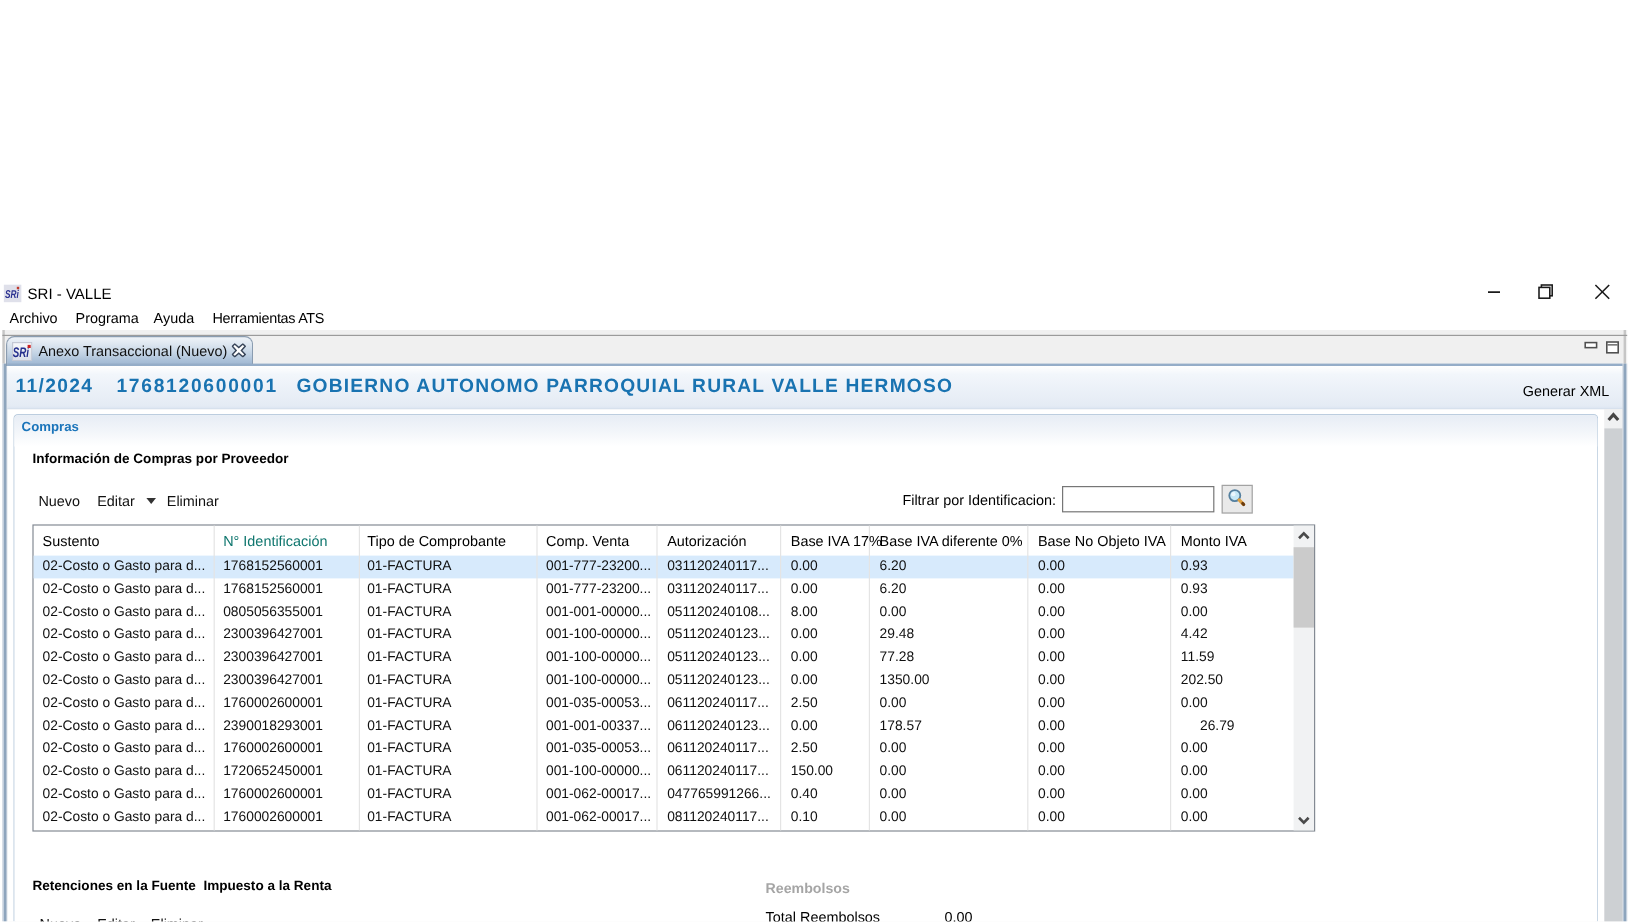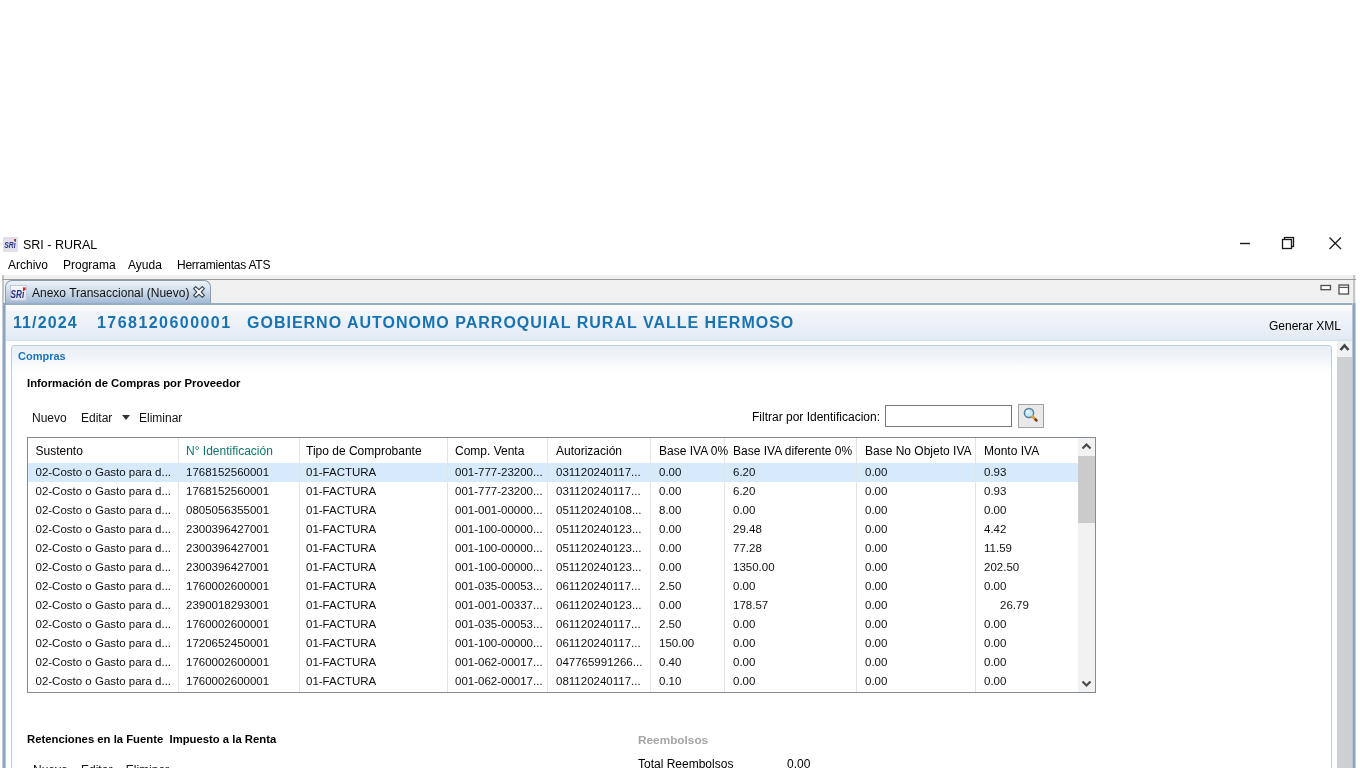--- a/index.html
+++ b/index.html
@@ -11,21 +11,21 @@
 </style>
 </head>
 <body>
 <div id="page">
 
   <svg class="abs" style="left:3px;top:237px" width="15" height="15" viewBox="0 0 15 15">
     <rect x="0" y="0" width="15" height="15" fill="#dfe0ea"></rect>
     <text x="1.2" y="11" font-family="Liberation Sans" font-style="italic" font-weight="bold" font-size="9.5" fill="#2b3190" textLength="11.5" lengthAdjust="spacingAndGlyphs">SRi</text>
     <rect x="11" y="2" width="2" height="2" fill="#c0392b"></rect>
   </svg>
-  <div class="abs t" style="left:23px;top:238px;font-size:12.5px;color:#000;">SRI - RURAL</div>
+  <div class="abs t" style="left:23px;top:238px;font-size:12.5px;color:#000;">SRI - VALLE</div>
 
   <svg class="abs" style="left:1239px;top:236px" width="12" height="14" viewBox="0 0 12 14">
     <line x1="1" y1="7.5" x2="11" y2="7.5" stroke="#1a1a1a" stroke-width="1.4"></line>
   </svg>
   <svg class="abs" style="left:1281px;top:236px" width="15" height="15" viewBox="0 0 15 15">
     <rect x="3.5" y="1.5" width="9" height="9" fill="none" stroke="#1a1a1a" stroke-width="1.3"></rect>
     <rect x="1.5" y="3.5" width="9" height="9" fill="#fff" stroke="#1a1a1a" stroke-width="1.3"></rect>
   </svg>
   <svg class="abs" style="left:1328px;top:236px" width="15" height="15" viewBox="0 0 15 15">
     <line x1="1.5" y1="1.5" x2="13" y2="13" stroke="#1a1a1a" stroke-width="1.3"></line>
@@ -119,21 +119,21 @@
   <div class="abs" style="left:724px;top:438px;width:1px;height:254px;background:#e4e4e4;"></div>
   <div class="abs" style="left:856px;top:438px;width:1px;height:254px;background:#e4e4e4;"></div>
   <div class="abs" style="left:975px;top:438px;width:1px;height:254px;background:#e4e4e4;"></div>
 
   <div id="thead">
       <div class="abs t" style="left:35.5px;top:444px;font-size:12px;color:#000;">Sustento</div>
       <div class="abs t" style="left:186px;top:444px;font-size:12px;color:#0f766e;">N° Identificación</div>
       <div class="abs t" style="left:306px;top:444px;font-size:12px;color:#000;">Tipo de Comprobante</div>
       <div class="abs t" style="left:455px;top:444px;font-size:12px;color:#000;">Comp. Venta</div>
       <div class="abs t" style="left:556px;top:444px;font-size:12px;color:#000;">Autorización</div>
-      <div class="abs t" style="left:659px;top:444px;font-size:12px;color:#000;">Base IVA 0%</div>
+      <div class="abs t" style="left:659px;top:444px;font-size:12px;color:#000;">Base IVA 17%</div>
       <div class="abs t" style="left:733px;top:444px;font-size:12px;color:#000;">Base IVA diferente 0%</div>
       <div class="abs t" style="left:865px;top:444px;font-size:12px;color:#000;">Base No Objeto IVA</div>
       <div class="abs t" style="left:984px;top:444px;font-size:12px;color:#000;">Monto IVA</div>
     </div>
 
   <div id="tbody">
       <div class="abs t" style="left:35.5px;top:466px;font-size:11.5px;color:#101010;">02-Costo o Gasto para d...</div>
       <div class="abs t" style="left:186px;top:466px;font-size:11.5px;color:#101010;">1768152560001</div>
       <div class="abs t" style="left:306px;top:466px;font-size:11.5px;color:#101010;">01-FACTURA</div>
       <div class="abs t" style="left:455px;top:466px;font-size:11.5px;color:#101010;">001-777-23200...</div>

